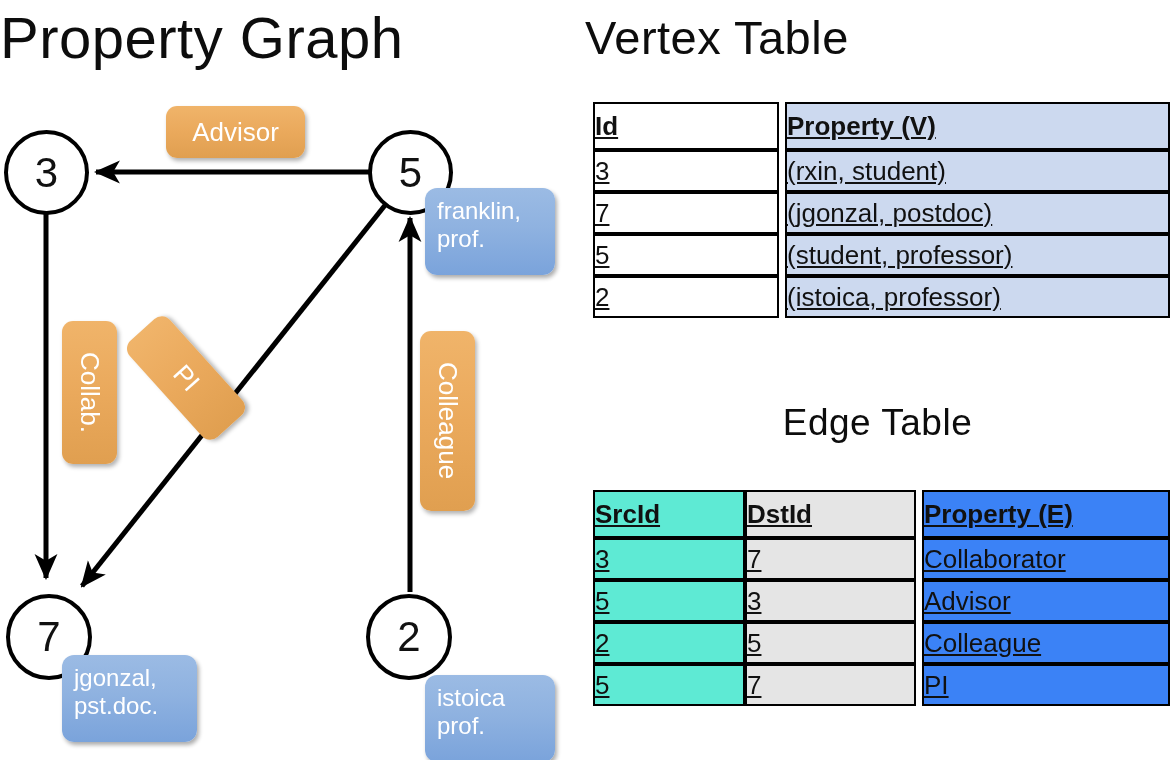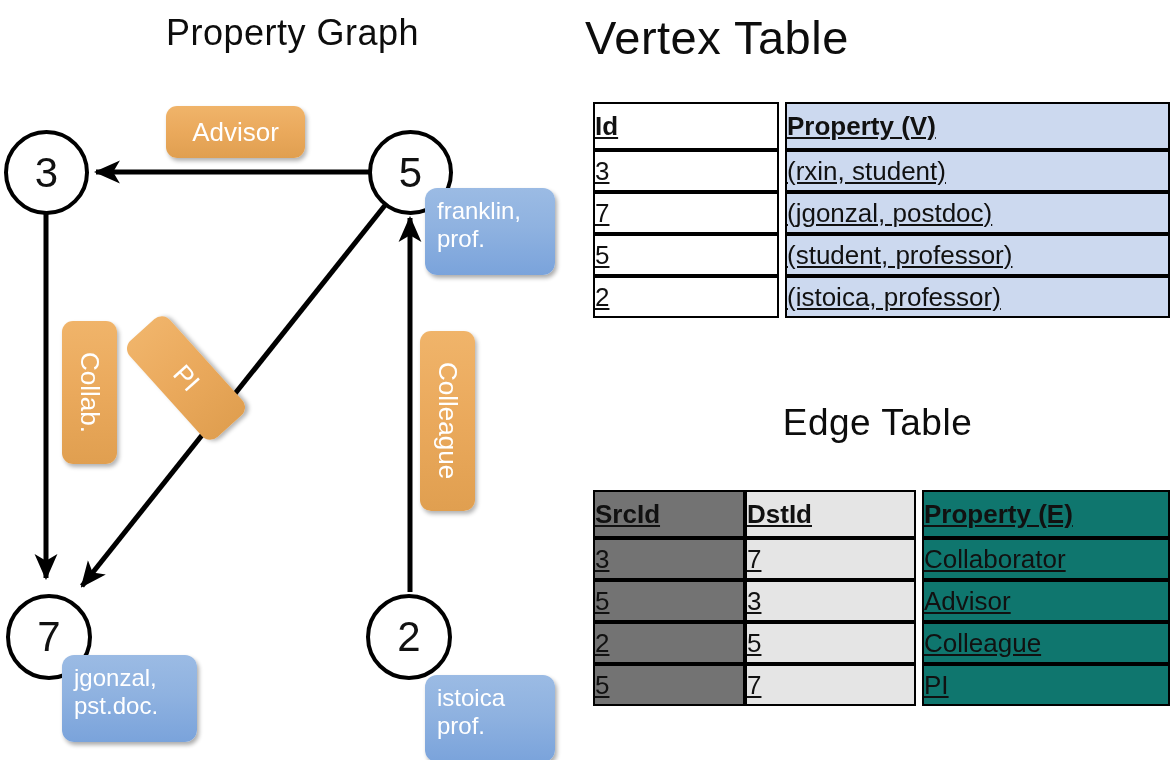--- a/index.html
+++ b/index.html
@@ -19,23 +19,23 @@
   
   .slide-title {
     position: absolute;
     font-family: "Liberation Sans", sans-serif;
     font-weight: 300;
     color: #0d0d0d;
     letter-spacing: 0.5px;
     white-space: nowrap;
   }
   #title-property-graph {
-    left: 0; top: 12px; width: 585px;
-    text-align: center;
-    font-size: 36px;
+    left: 0; top: 4px; width: 585px;
+    text-align: left;
+    font-size: 58px;
   }
   #title-vertex-table {
     left: 585px; top: 10px; width: 585px;
     text-align: left;
     font-size: 47px;
   }
   #title-edge-table {
     left: 585px; top: 402px; width: 585px;
     text-align: center;
     font-size: 37px;
@@ -134,23 +134,23 @@
     border: none;
     width: 6px;
     background: #fff;
   }
 
   #vertex-table { left: 593px; top: 102px; }
   #vertex-table .c-id   { width: 186px; background: #fff; }
   #vertex-table .c-prop { width: 385px; background: #ccd9ef; }
 
   #edge-table { left: 593px; top: 490px; }
-  #edge-table .c-src  { width: 152px; background: #737373; }
+  #edge-table .c-src  { width: 152px; background: #5eead4; }
   #edge-table .c-dst  { width: 171px; background: #e5e5e5; }
-  #edge-table .c-prop { width: 248px; background: #0f766e; }
+  #edge-table .c-prop { width: 248px; background: #3b82f6; }
 </style>
 </head>
 <body>
 
 <div class="slide-title" id="title-property-graph">Property Graph</div>
 
 <div class="slide-title" id="title-vertex-table">Vertex Table</div>
 
 <div class="slide-title" id="title-edge-table">Edge Table</div>
 

